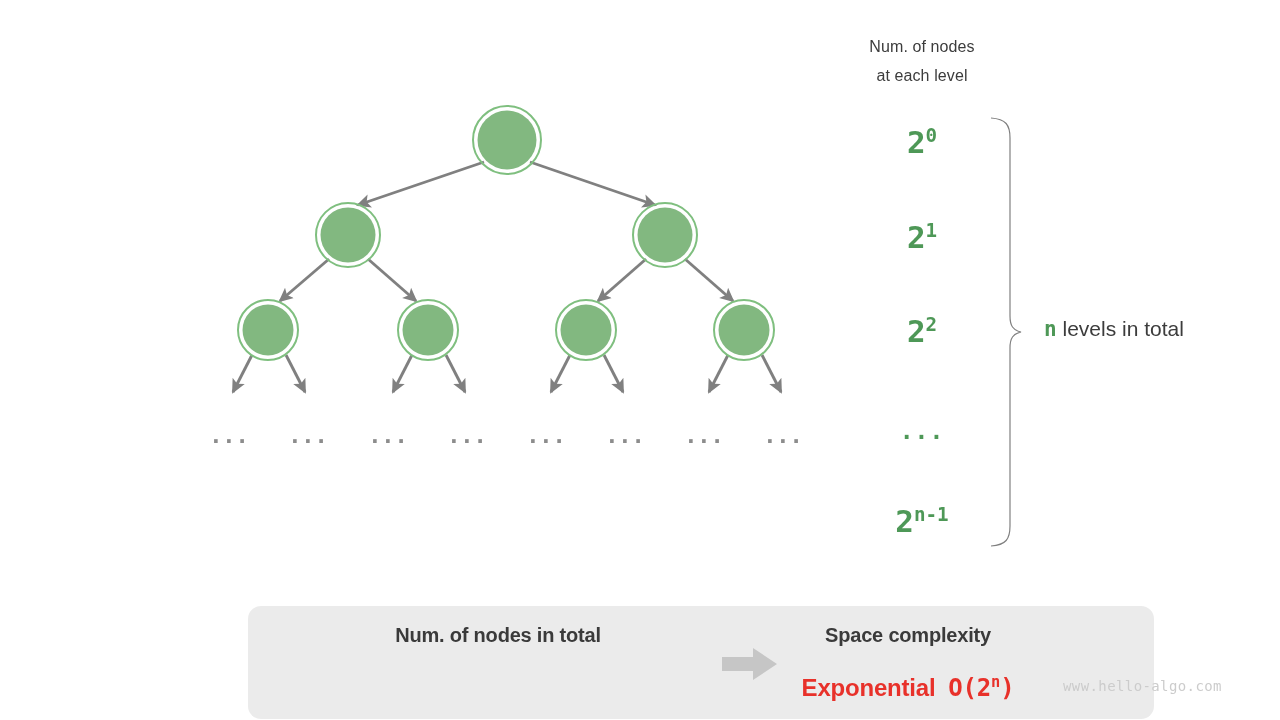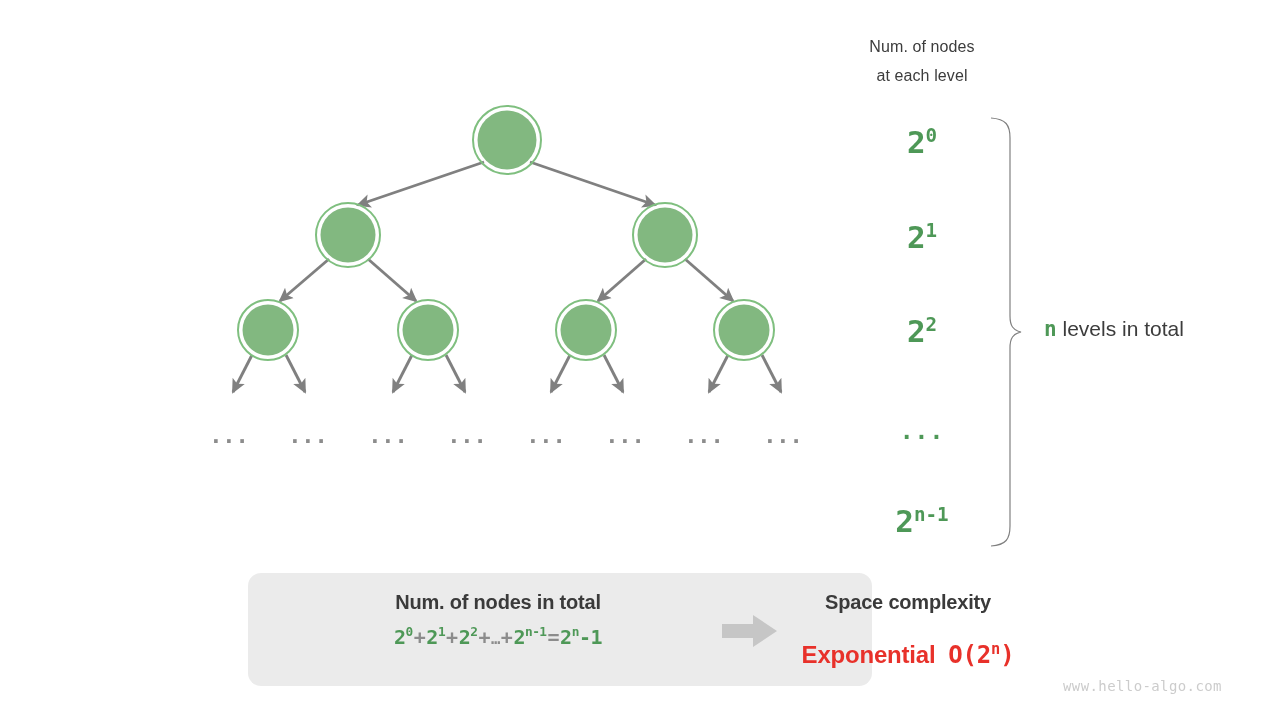--- a/index.html
+++ b/index.html
@@ -88,22 +88,22 @@
     color: #4E9857;
     font-family: "DejaVu Sans Mono", monospace;
     font-weight: bold;
     font-size: 21px;
   }
 
   
   #summary-box {
     position: absolute;
     left: 248px;
-    top: 573px;
-    width: 624px;
+    top: 606px;
+    width: 906px;
     height: 113px;
     background: #ebebeb;
     border-radius: 13px;
   }
   .sum-left {
     position: absolute;
     left: 10px;
     top: 18px;
     width: 480px;
     text-align: center;
@@ -286,23 +286,20 @@
 
   <div class="total-levels">
     <span class="var">n</span>
     <span>levels in total</span>
   </div>
 
   <div id="summary-box">
 
     <div class="sum-left">
       <div class="sum-title">Num. of nodes in total</div>
-      <div class="sum-formula">
-        <span>2</span><sup>0</sup><span class="op">+</span><span>2</span><sup>1</sup><span class="op">+</span><span>2</span><sup>2</sup><span class="op">+</span><span class="ell">…</span><span class="op">+</span><span>2</span><sup>n-1</sup><span class="op">=</span><span>2</span><sup>n</sup><span>-1</span>
-      </div>
     </div>
 
     <svg id="block-arrow" viewBox="0 0 60 40" xmlns="http://www.w3.org/2000/svg">
       <path d="M2,13 L33,13 L33,4 L57,20 L33,36 L33,27 L2,27 Z" fill="#c6c6c6"></path>
     </svg>
 
     <div class="sum-right">
       <div class="sum-title">Space complexity</div>
       <div class="sum-result">
         <span>Exponential</span>&nbsp;

